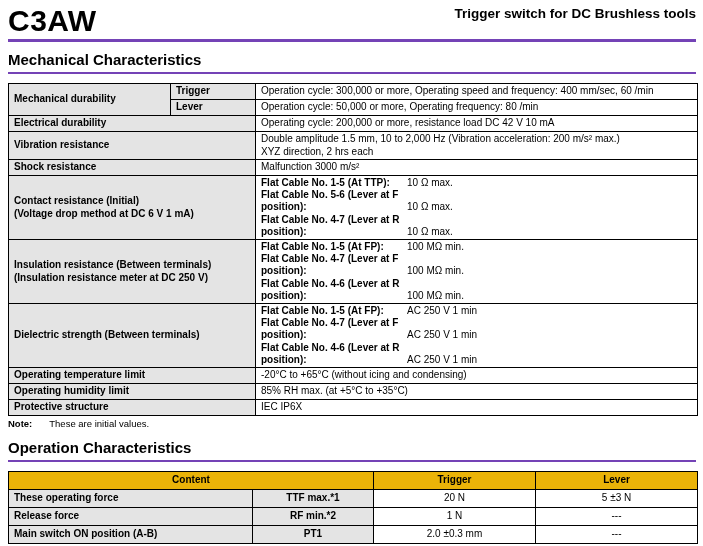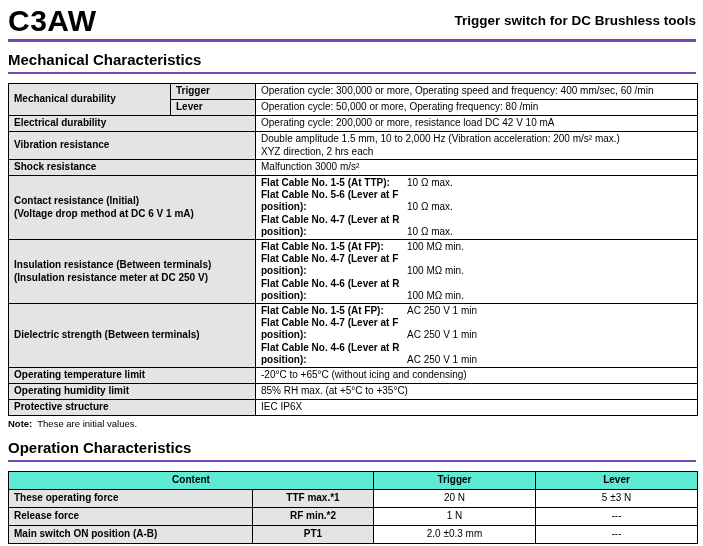--- a/index.html
+++ b/index.html
@@ -1,43 +1,43 @@
 <!DOCTYPE html>
 <html><head>
 <meta charset="utf-8">
 <style>
   html,body { margin:0; padding:0; background:#ffffff; }
   body { font-family:"Liberation Sans", sans-serif; color:#000; }
   .page { position:relative; width:703px; height:546px; background:#fff; box-sizing:border-box; padding:6px 7px 0 8px; overflow:hidden; }
 
   
-  .hdr { display:flex; justify-content:space-between; align-items:center; }
+  .hdr { display:flex; justify-content:space-between; align-items:flex-start; }
   .hdr h1 { margin:0; font-size:30px; line-height:30px; font-weight:bold; letter-spacing:0.5px; }
   .hdr .sub { font-size:13.5px; font-weight:bold; padding-bottom:2px; }
   .rule-thick { height:3px; background:#7443b6; margin-top:3px; }
   .sect { font-size:15px; font-weight:bold; margin:9px 0 4px 0; }
   .rule-thin { height:2px; background:#7443b6; margin-bottom:9px; }
 
   
   table { border-collapse:collapse; width:689px; table-layout:fixed; font-size:10px; }
   td { border:1px solid #000; padding:1px 5px; vertical-align:middle; line-height:12.2px; overflow:hidden; }
   .lbl { background:#e4e4e4; font-weight:bold; }
   tr.h1 { height:16px; }
   tr.h2 { height:28px; }
   tr.h3 { height:38px; }
   .tabline .desc { display:inline-block; width:146px;font-weight:bold; }
 
   
   table.op td { text-align:center; height:15px; }
   table.op td.lbl-l { text-align:left; }
-  table.op .head { background:#5eead4; font-weight:bold; }
+  table.op .head { background:#eab308; font-weight:bold; }
 
   
   .note { font-size:9.5px; line-height:10.5px; margin-top:3px; }
-  .note .mk { font-weight:bold; margin-right:5px; }
+  .note .mk { font-weight:bold; margin-right:17px; }
 </style>
 </head>
 <body>
 
 <div class="page">
 
   <div class="hdr">
     <h1>C3AW</h1>
     <div class="sub">Trigger switch for DC Brushless tools</div>
   </div>

